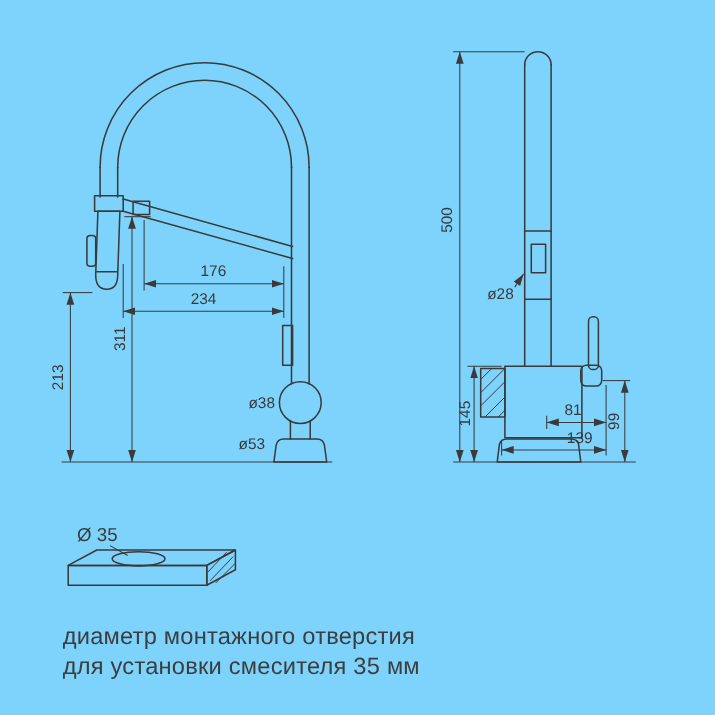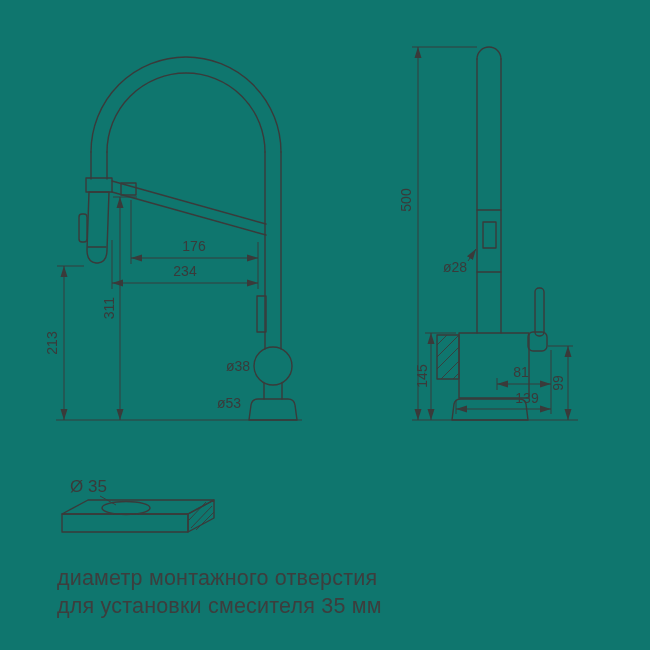--- a/index.html
+++ b/index.html
@@ -1,16 +1,16 @@
 <!DOCTYPE html>
 <html><head>
 <meta charset="utf-8">
 <style>
   html,body{margin:0;padding:0;background:#ffffff;}
-  #stage{position:relative;width:650px;height:650px;background:#0f766e;overflow:hidden;
+  #stage{position:relative;width:650px;height:650px;background:#7dd3fc;overflow:hidden;
          font-family:"Liberation Sans",sans-serif;}
   svg{display:block;}
   .draw path,.draw rect,.draw circle,.draw ellipse,.draw line{fill:none;stroke:#3a3a3a;stroke-width:1.4;stroke-linecap:round;stroke-linejoin:round;}
   .thin line,.thin path{fill:none;stroke:#3a3a3a;stroke-width:0.95;}
   .hatch line{stroke:#3a3a3a;stroke-width:0.9;}
   .dimtext{font-family:"Liberation Sans",sans-serif;font-size:14px;fill:#3a3a3a;}
   .biglabel{font-family:"Liberation Sans",sans-serif;font-size:17px;fill:#3a3a3a;}
   .caption{font-family:"Liberation Sans",sans-serif;font-size:21.5px;fill:#3d3d3d;letter-spacing:0.2px;}
 </style>
 </head>

